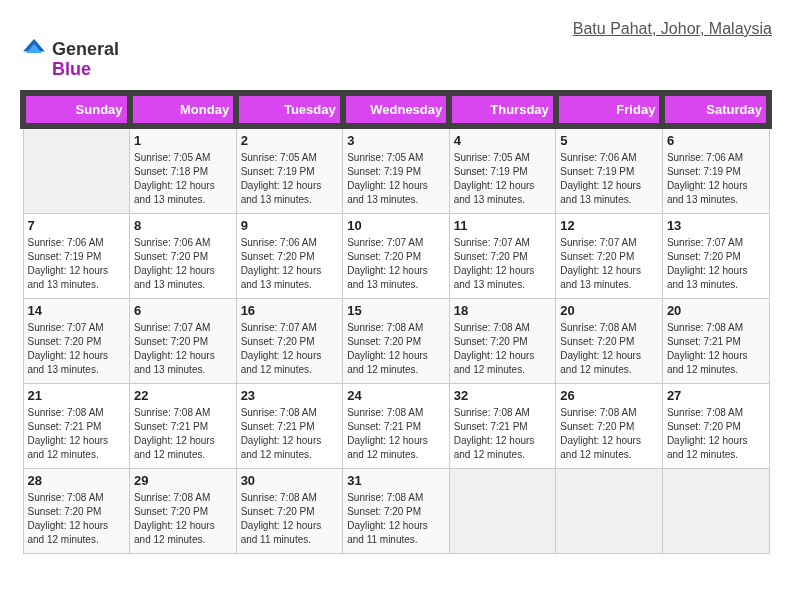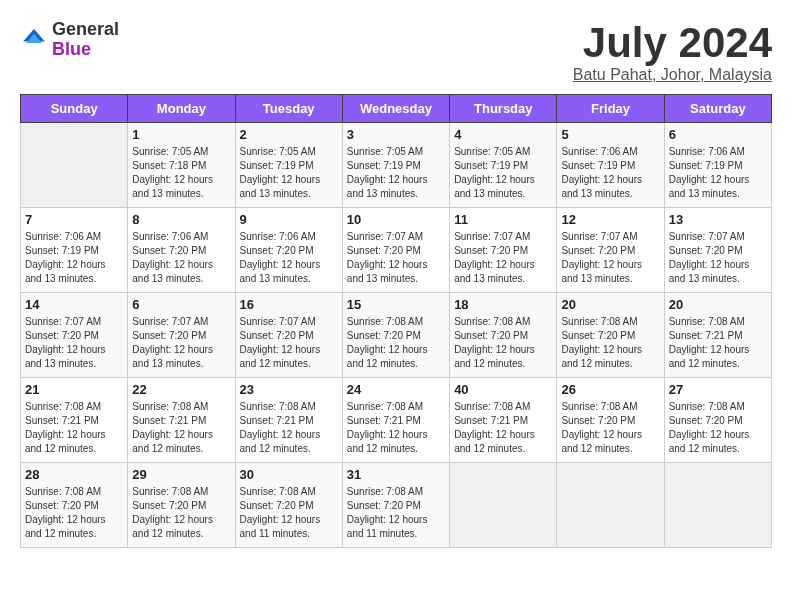--- a/index.html
+++ b/index.html
@@ -19,20 +19,21 @@
     .logo {
       display: flex;
       align-items: center;
       gap: 4px;
     }
     .logo-text {
       font-size: 18px;
       font-weight: bold;
       color: #333;
       line-height: 1.1;
+      margin-top: 20px;
     }
     .logo-text .blue { color: #a21caf; }
     .logo-icon {
       width: 28px;
       height: 28px;
     }
     .title-section {
       text-align: right;
     }
     .month-title {
@@ -45,27 +46,27 @@
       font-size: 16px;
       color: #555;
       text-decoration: underline;
     }
     table {
       width: 100%;
       border-collapse: collapse;
       font-size: 11px;
     }
     thead tr th {
-      background-color: #8b5cf6;
+      background-color: #d946ef;
       color: #fff;
       padding: 6px 4px;
-      text-align: center;
+      text-align: right;
       font-size: 13px;
       font-weight: bold;
-      border: 1px solid #404040;
+      border: 6px solid #404040;
     }
     tbody tr td {
       border: 1px solid #ccc;
       vertical-align: top;
       padding: 4px 4px 6px 4px;
       min-height: 80px;
       width: calc(100% / 7);
       background: #fff;
     }
     tbody tr:nth-child(odd) td {
@@ -95,21 +96,20 @@
     <svg class="logo-icon" viewBox="0 0 36 36">
       <polygon points="18,4 32,20 4,20" fill="#1565c0"></polygon>
       <polygon points="18,10 28,22 8,22" fill="#42a5f5"></polygon>
     </svg>
     <div class="logo-text">
       <div>General</div>
       <div class="blue">Blue</div>
     </div>
   </div>
   <div class="title-section">
-    <div class="month-title">July 2024</div>
     <div class="location">Batu Pahat, Johor, Malaysia</div>
   </div>
 </div>
 
 <table>
   <thead>
     <tr id="weekday-header">
         <th>Sunday</th>
         <th>Monday</th>
         <th>Tuesday</th>
@@ -218,21 +218,21 @@
         </td>
         <td>
           <span class="day-number">23</span>
           <div class="day-info">Sunrise: 7:08 AM<br>Sunset: 7:21 PM<br>Daylight: 12 hours and 12 minutes.</div>
         </td>
         <td>
           <span class="day-number">24</span>
           <div class="day-info">Sunrise: 7:08 AM<br>Sunset: 7:21 PM<br>Daylight: 12 hours and 12 minutes.</div>
         </td>
         <td>
-          <span class="day-number">40</span>
+          <span class="day-number">32</span>
           <div class="day-info">Sunrise: 7:08 AM<br>Sunset: 7:21 PM<br>Daylight: 12 hours and 12 minutes.</div>
         </td>
         <td>
           <span class="day-number">26</span>
           <div class="day-info">Sunrise: 7:08 AM<br>Sunset: 7:20 PM<br>Daylight: 12 hours and 12 minutes.</div>
         </td>
         <td>
           <span class="day-number">27</span>
           <div class="day-info">Sunrise: 7:08 AM<br>Sunset: 7:20 PM<br>Daylight: 12 hours and 12 minutes.</div>
         </td>

